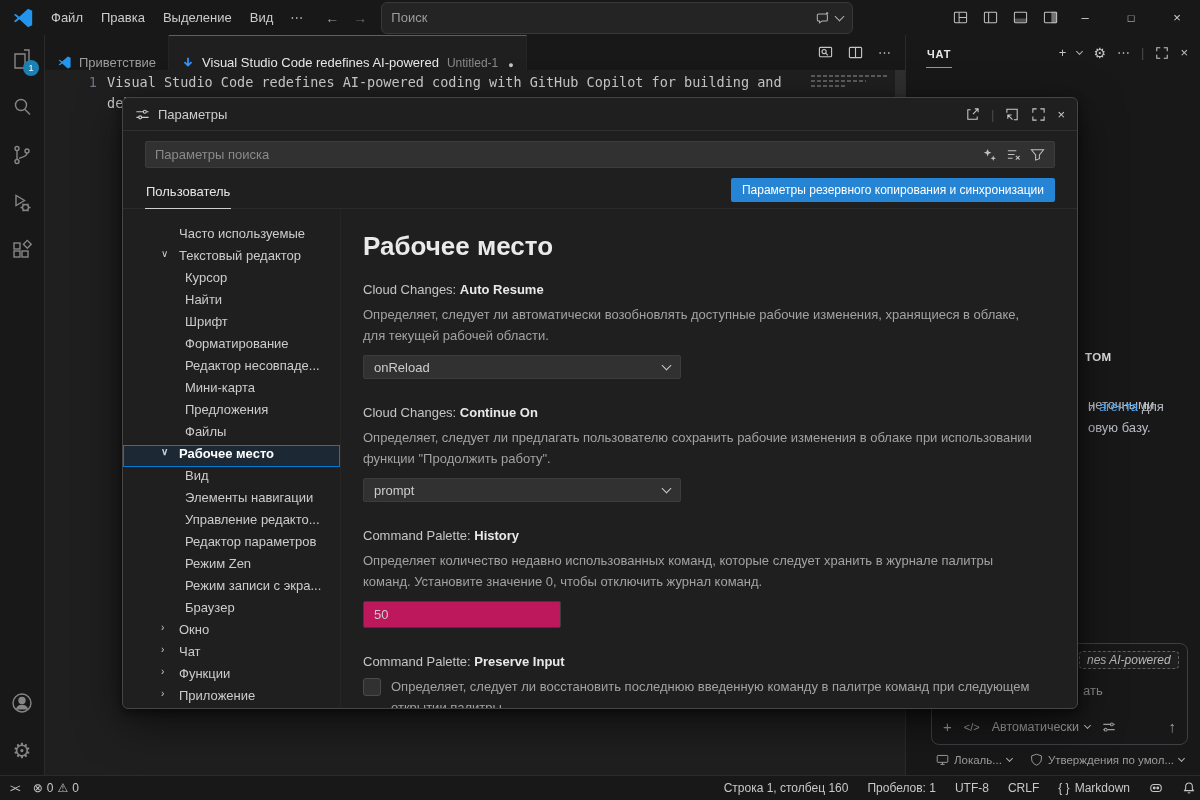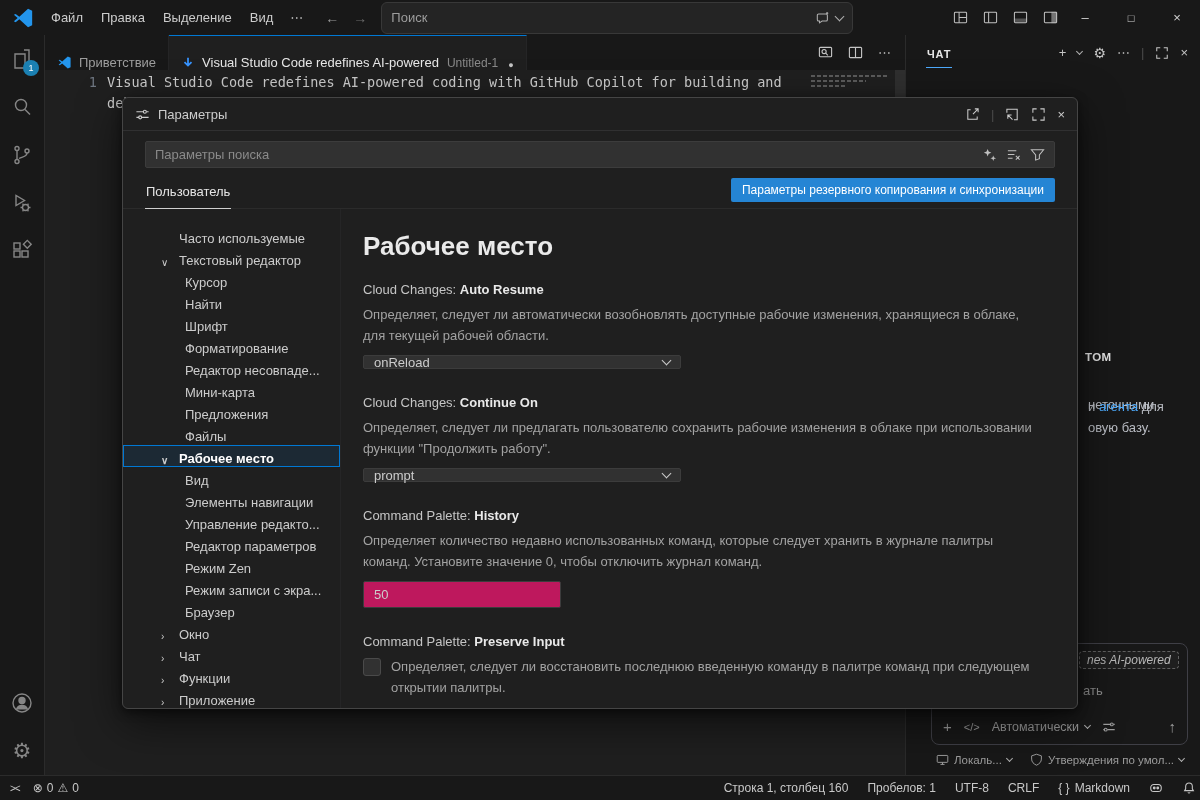--- a/index.html
+++ b/index.html
@@ -119,32 +119,32 @@
     font-size:13px; font-family:inherit; }
   .dlg-search input::placeholder { color:#8a8a8a; }
   .dlg-search svg { width:15px; height:15px; stroke:#c0c0c0; fill:none; stroke-width:1.1; flex:none; }
   .dlg-tabs { flex:none; display:flex; align-items:center; padding:6px 22px 0; height:37px;
     border-bottom:1px solid #2b2b2b; }
   .user-tab { font-size:13px; color:#e5e5e5; padding:6px 1px 9px; border-bottom:1px solid #d0d0d0; }
   .sync-btn { margin-left:auto; margin-bottom:7px; background:#2585d4; color:#fff; border:none;
     font-size:12px; font-family:inherit; padding:5px 11px; border-radius:2px; }
   .dlg-body { flex:1; display:flex; min-height:0; }
   .tree { width:218px; flex:none; padding-top:16px; overflow:hidden; border-right:1px solid #252526; }
-  .tree-row { height:22px; display:flex; align-items:flex-end; border:1px solid transparent; color:#cccccc; }
+  .tree-row { height:22px; display:flex; align-items:flex-start; border:1px solid transparent; color:#cccccc; }
   .tree-row.lvl0 { padding-left:37px; }
   .tree-row.lvl1 { padding-left:43px; }
   .tree-chev { width:18px; flex:none; font-size:10px; color:#cccccc; }
   .tree-row.selected { border-color:#0078d4; background:rgba(14,90,150,.18); font-weight:700; color:#fff; }
   .content { flex:1; min-width:0; padding:22px 22px 0; overflow:hidden; }
   .content h1 { font-size:26px; font-weight:700; color:#eaeaea; margin-bottom:20px; }
   .setting { margin-bottom:26px; }
   .setting-title { color:#c5c5c5; margin-bottom:7px; }
   .setting-name { font-weight:700; color:#e9e9e9; }
   .setting-desc { color:#a2a2a2; line-height:21px; max-width:676px; margin-bottom:9px; }
-  .select-box { width:318px; height:14px; background:#313131; border:1px solid #3c3c3c; border-radius:2px;
+  .select-box { width:318px; height:24px; background:#313131; border:1px solid #3c3c3c; border-radius:2px;
     display:flex; align-items:center; justify-content:space-between; padding:0 10px; color:#cccccc; }
   .select-box .chev { border-color:#cccccc; }
   .num-box { width:198px; height:27px; background:#be185d; border:1px solid #3c3c3c; border-radius:2px;
     padding:0 10px; color:#cccccc; font-size:13px; font-family:inherit; outline:none; }
   .check-row { display:flex; gap:10px; align-items:flex-start; }
   .checkbox { width:18px; height:18px; flex:none; margin-top:2px; background:#313131;
     border:1px solid #4a4a4a; border-radius:3px; }
   .check-row .setting-desc { margin-bottom:0; }
 </style>
 </head>

